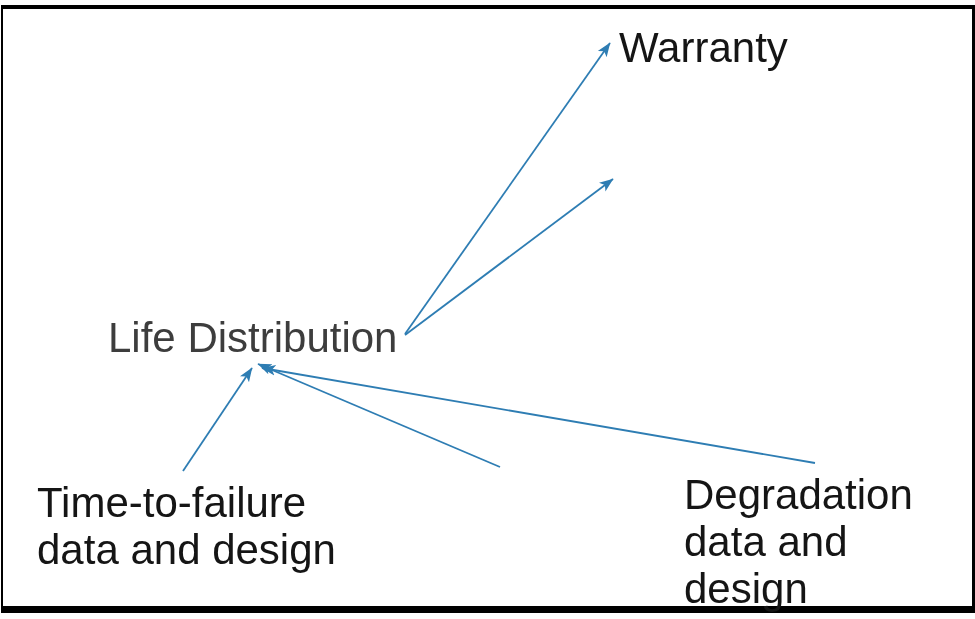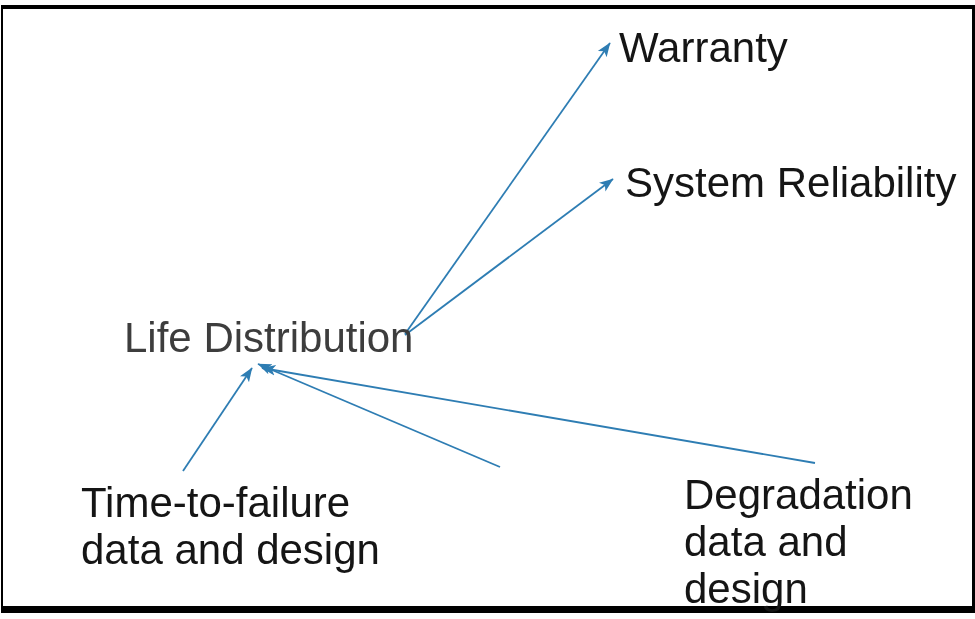--- a/index.html
+++ b/index.html
@@ -71,24 +71,23 @@
     </defs>
     <line x1="405" y1="334" x2="610" y2="43" marker-end="url(#arrowhead)"></line>
     <line x1="405" y1="335" x2="613" y2="179" marker-end="url(#arrowhead)"></line>
     <line x1="183" y1="471" x2="252" y2="368" marker-end="url(#arrowhead)"></line>
     <line x1="500" y1="467" x2="258" y2="364" marker-end="url(#arrowhead)"></line>
     <line x1="815" y1="463" x2="262" y2="368" marker-end="url(#arrowhead)"></line>
   </svg>
 
   <div class="label" style="left:619px; top:24px;">Warranty</div>
 
-  <div class="label" style="left:625px; top:159px;">System Reliability</div>
 
-  <div class="label center-node" style="left:124px; top:314px;">Life Distribution</div>
+  <div class="label center-node" style="left:108px; top:314px;">Life Distribution</div>
 
-  <div class="label" style="left:37px; top:479px;margin-left:44px;">Time-to-failure
+  <div class="label" style="left:37px; top:479px;">Time-to-failure
 data and design</div>
 
 
   <div class="label" style="left:671px; top:471px;margin-left:13px;">Degradation
 data and design</div>
 
 </div>
 
 </body></html>

